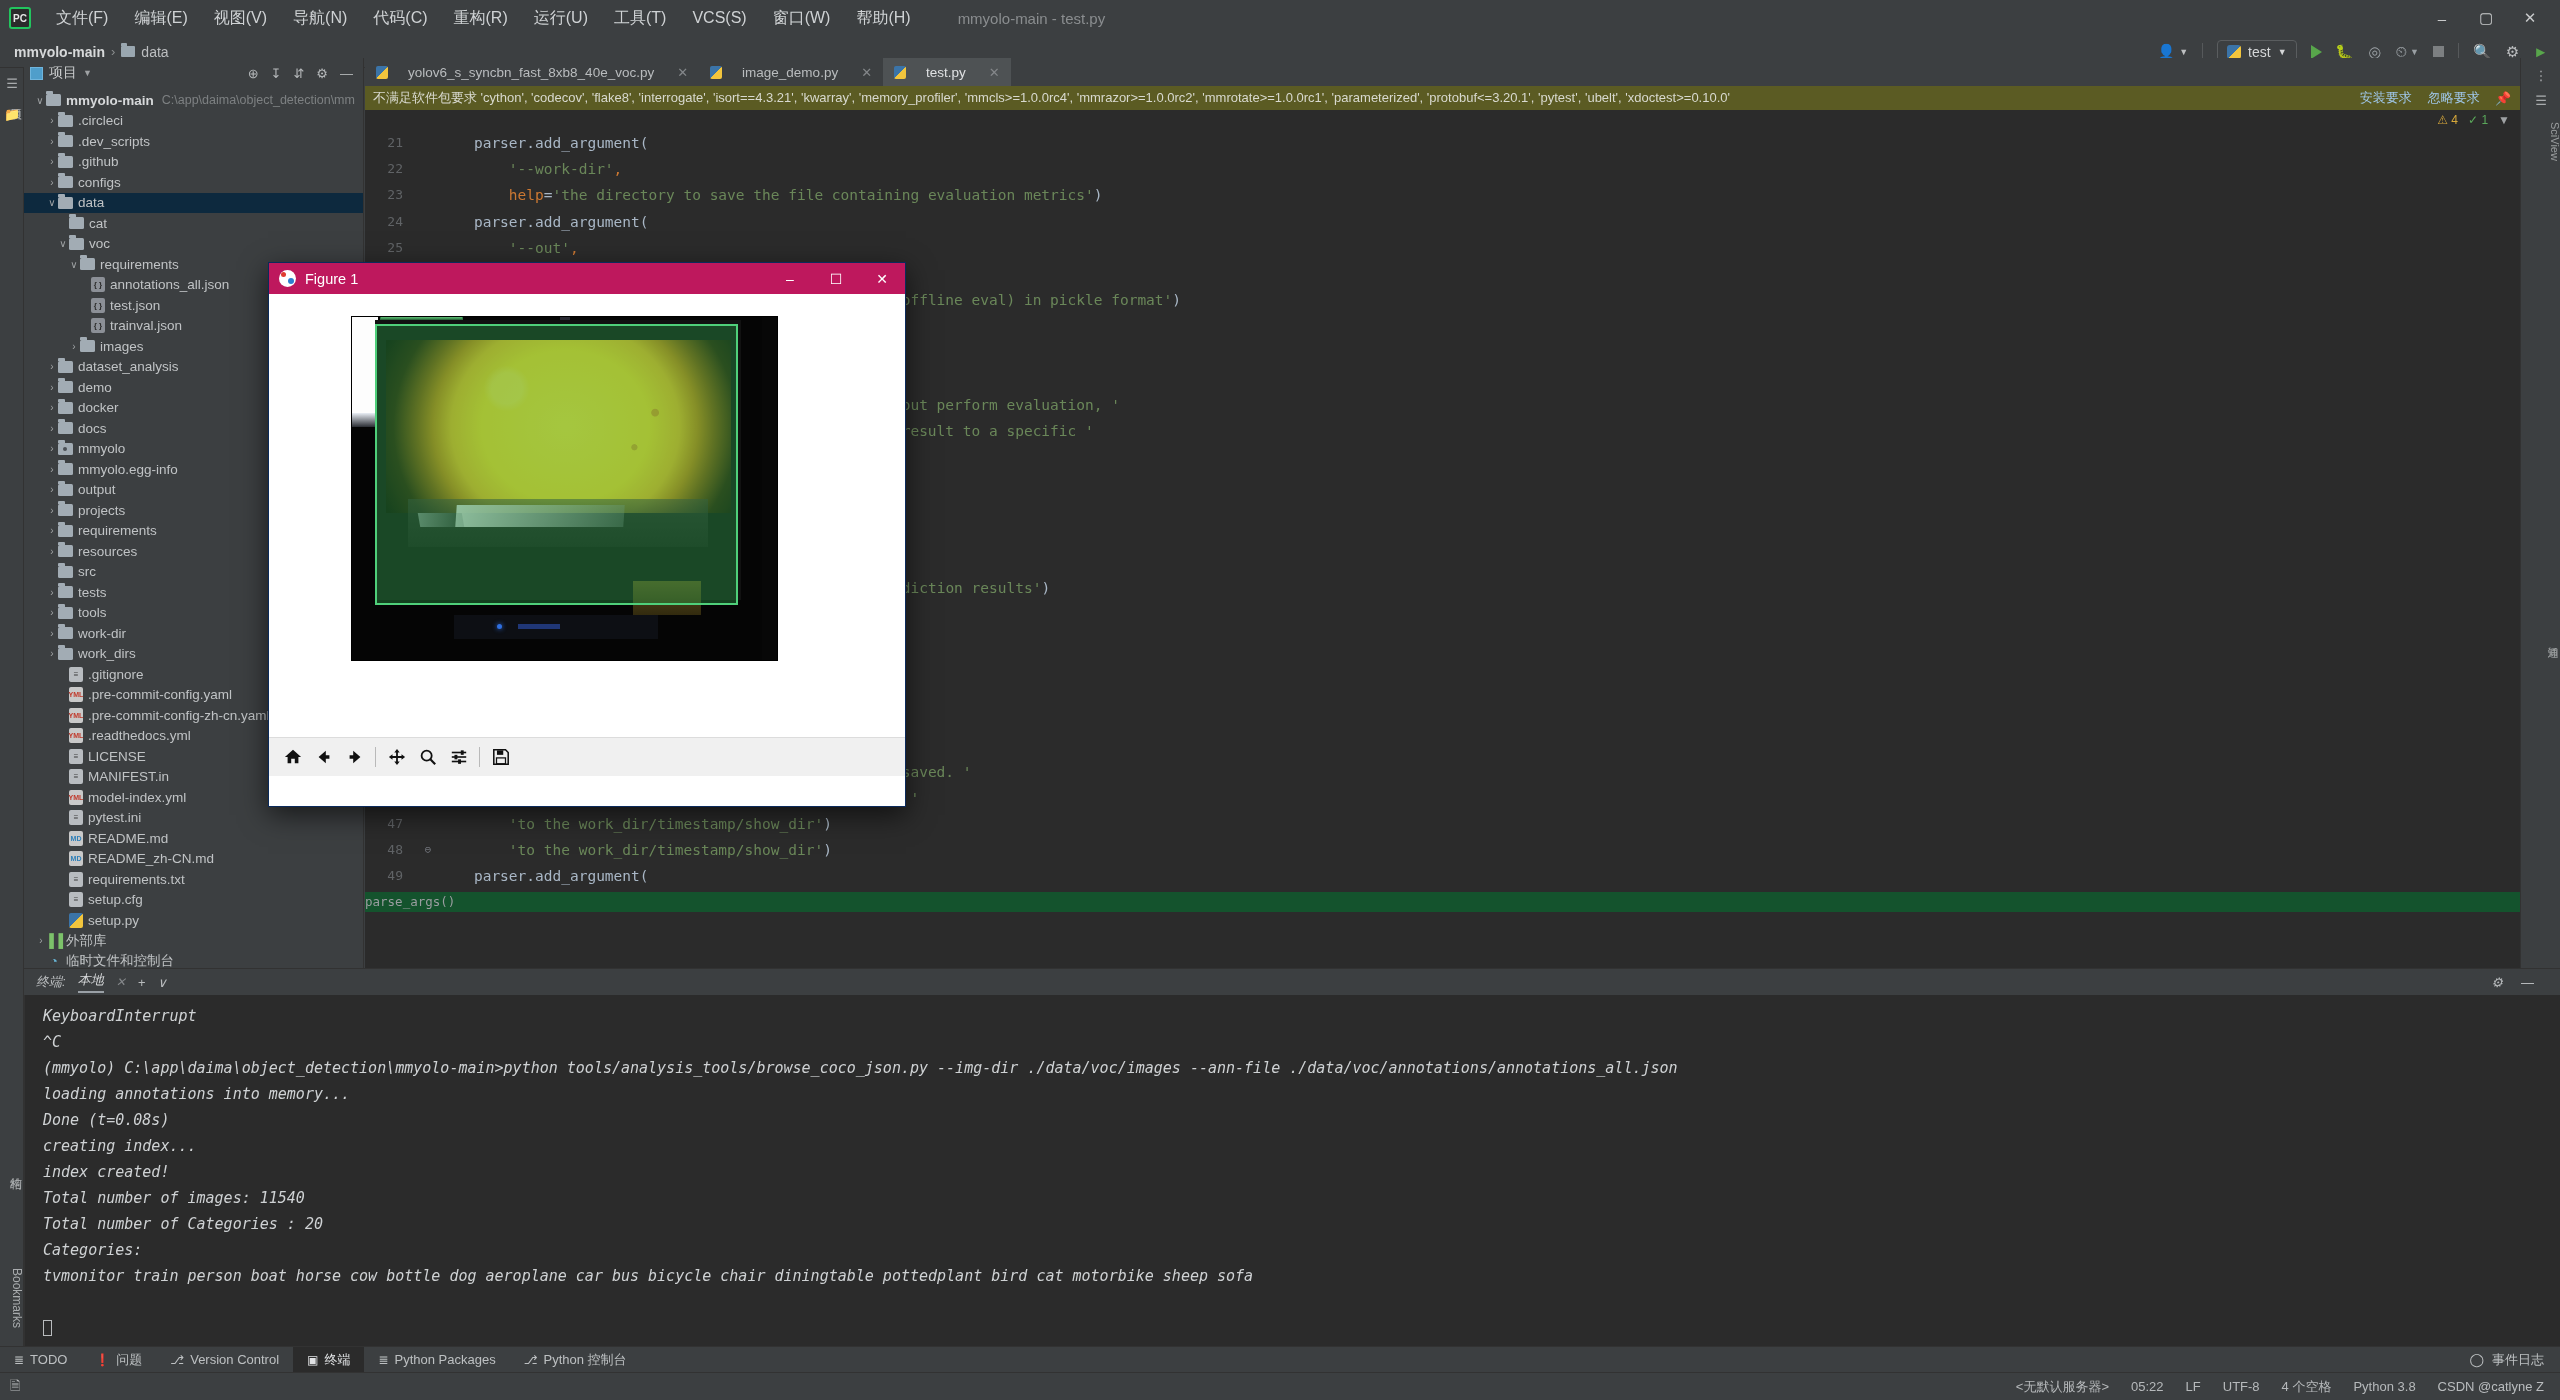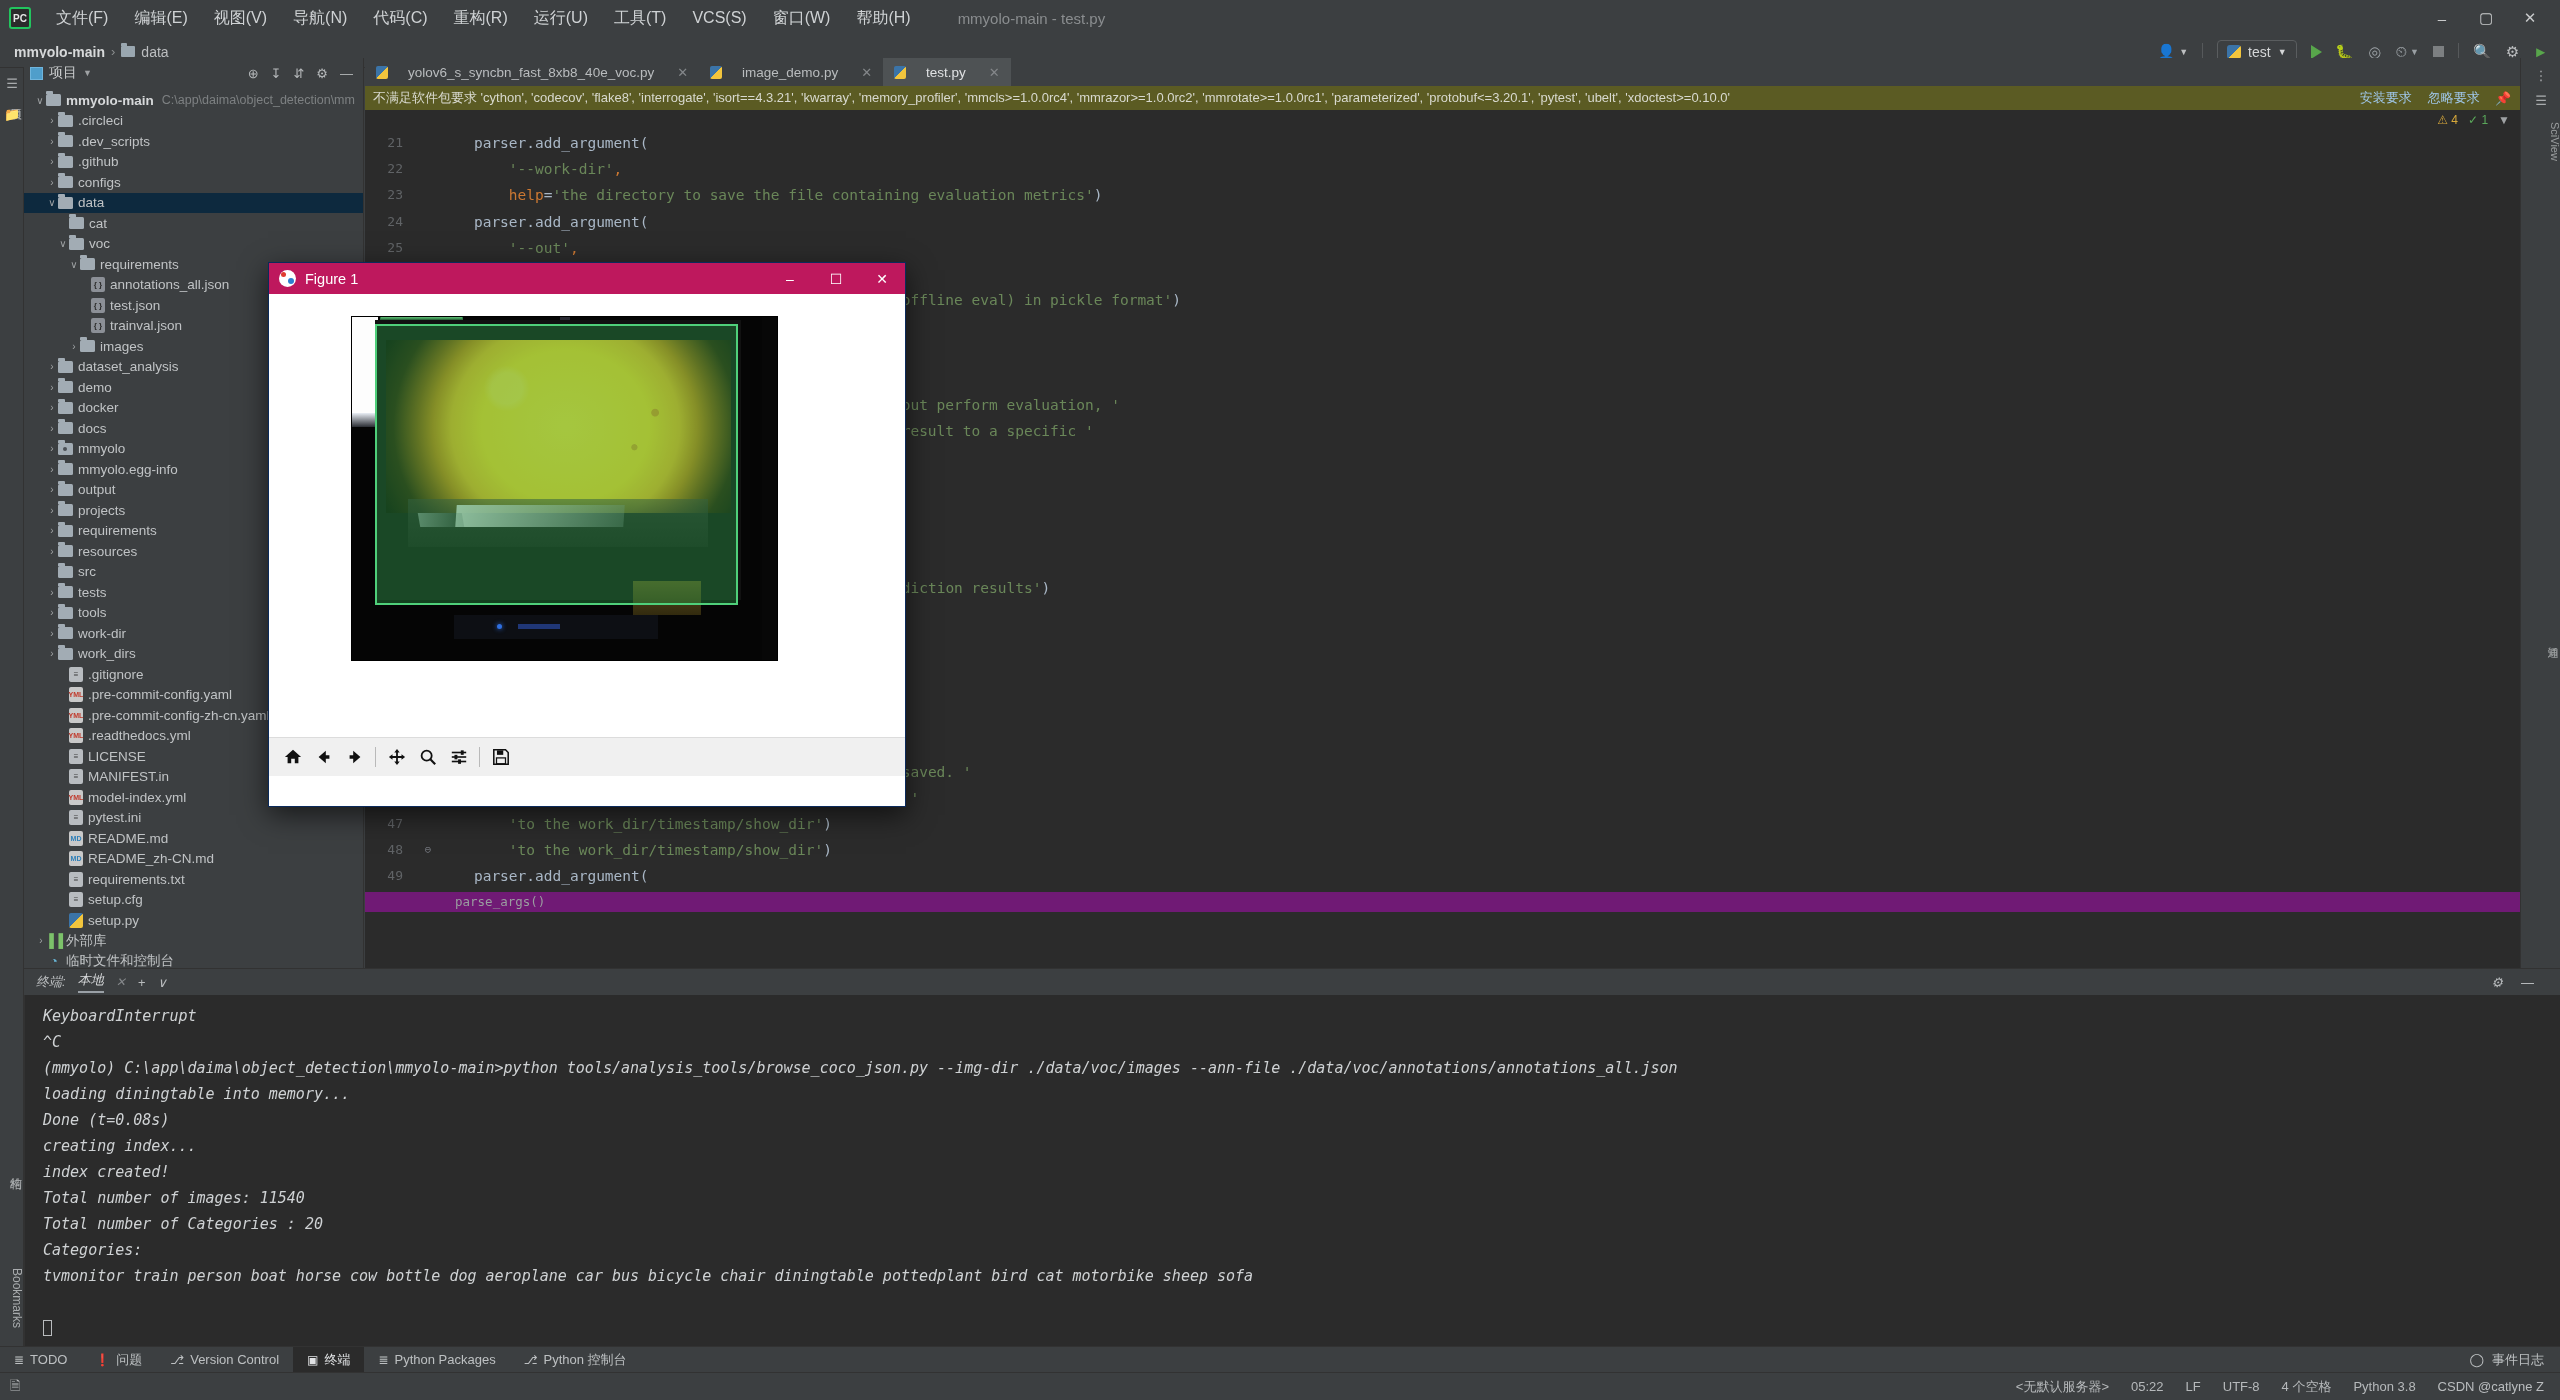--- a/index.html
+++ b/index.html
@@ -117,21 +117,21 @@
     position: relative; background: #2b2b2b; height: 782px; overflow: hidden;
     font-family: "DejaVu Sans Mono", monospace; font-size: 14.5px; line-height: 26.2px;
   }
   .cline { display: flex; height: 26.2px; white-space: pre; }
   .lnum { width: 52px; text-align: right; padding-right: 14px; color: #606366; flex: none; font-size: 13px; }
   .fold { width: 22px; text-align:center; color:#70737a; flex:none; font-size: 11px;}
   .ctext { color: #a9b7c6; }
   .s-str { color: #6a8759; }
   .s-kw { color: #cc7832; }
   .s-num { color: #6897bb; }
-  .bottom-crumb { position:absolute; left:0; bottom:0; width:100%; height: 20px; background:#701a75; display:flex; align-items:center; padding-left: 90px; font-size: 12.5px; color:#9a9da0; }
+  .bottom-crumb { position:absolute; left:0; bottom:0; width:100%; height: 20px; background:#14532d; display:flex; align-items:center; font-size: 12.5px; color:#9a9da0; }
 
   
   .rightstrip { position: absolute; right: 0; top: 58px; width: 40px; height: 910px; background: #3c3f41; border-left: 1px solid #323232; }
   .rs-ic { width: 40px; text-align: center; color: #a9acae; font-size: 13px; margin-top: 10px; }
   .rs-vert { writing-mode: vertical-rl; font-size: 11px; color: #9b9e9f; margin: 14px auto 0; width: 40px; text-align: center; }
 
   
   .term-panel { position: absolute; left: 24px; top: 968px; right: 0; height: 390px; background: #3c3f41; border-top: 1px solid #323232; font-style: italic; }
   .term-head { height: 26px; display: flex; align-items: center; gap: 12px; padding: 0 12px; font-size: 13px; color: #b9bcbe; }
   .term-head .tabname { color: #d6d8da; border-bottom: 2px solid #9aa0a6; padding-bottom: 2px; }
@@ -733,21 +733,21 @@
       <span>∨</span>
       <span class="r">
         <span>⚙</span>
         <span>—</span>
       </span>
     </div>
     <div class="term-body" id="termbody">
         <div class="term-line">KeyboardInterrupt</div>
         <div class="term-line">^C</div>
         <div class="term-line">(mmyolo) C:\app\daima\object_detection\mmyolo-main&gt;python tools/analysis_tools/browse_coco_json.py --img-dir ./data/voc/images --ann-file ./data/voc/annotations/annotations_all.json</div>
-        <div class="term-line">loading diningtable into memory...</div>
+        <div class="term-line">loading annotations into memory...</div>
         <div class="term-line">Done (t=0.08s)</div>
         <div class="term-line">creating index...</div>
         <div class="term-line">index created!</div>
         <div class="term-line">Total number of images: 11540</div>
         <div class="term-line">Total number of Categories : 20</div>
         <div class="term-line">Categories:</div>
         <div class="term-line">tvmonitor train person boat horse cow bottle dog aeroplane car bus bicycle chair diningtable pottedplant bird cat motorbike sheep sofa</div>
         <div class="term-line">&nbsp;</div>
         <div class="term-line"><span class="caret"></span></div>
       </div>

